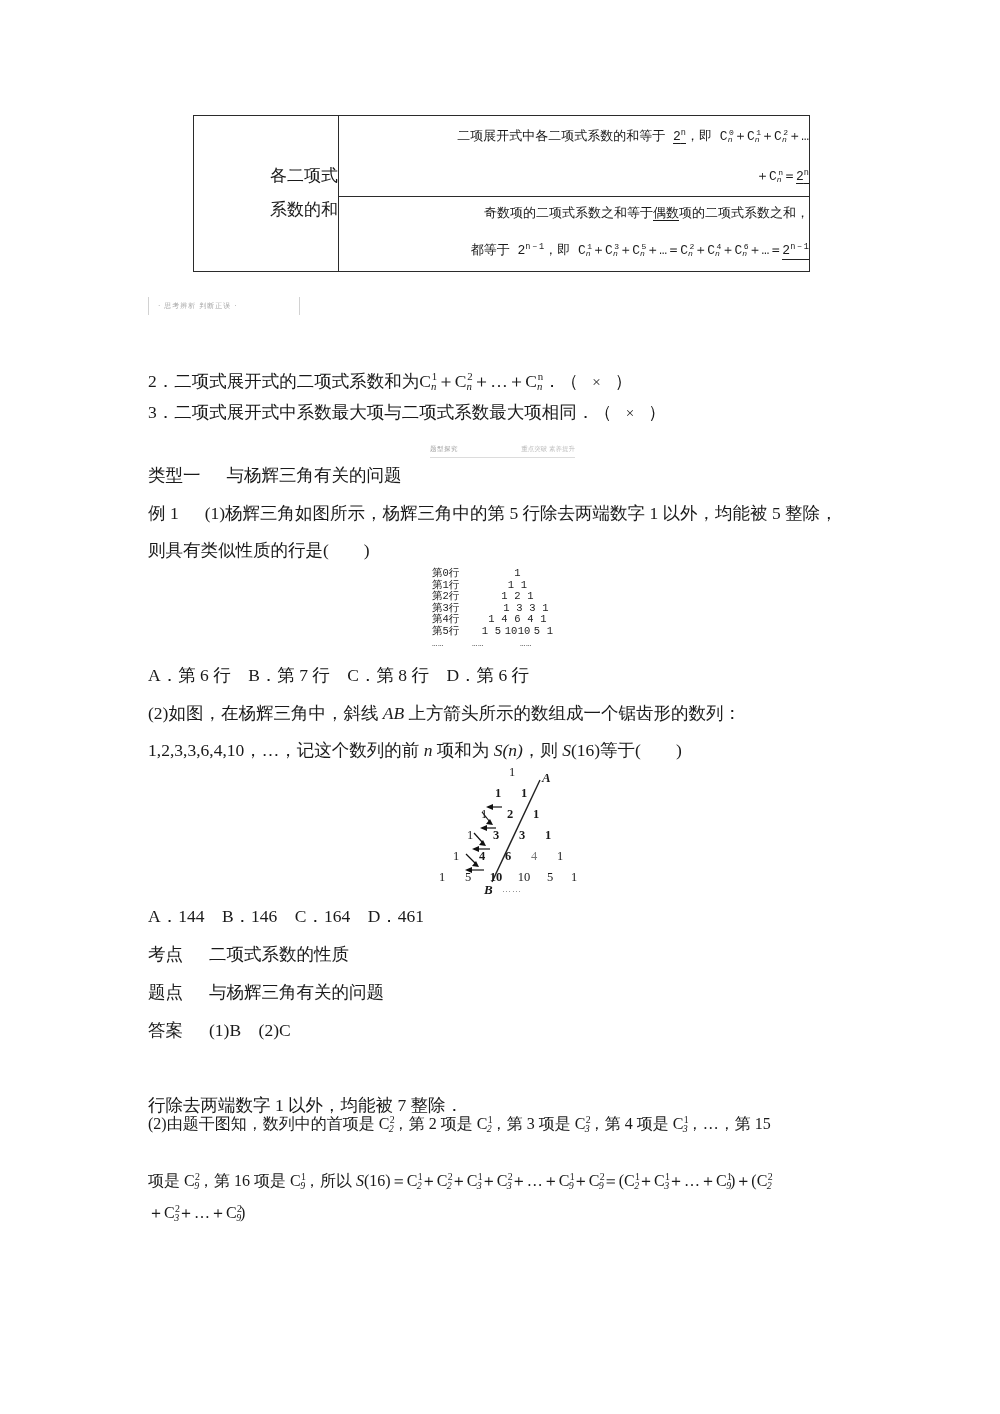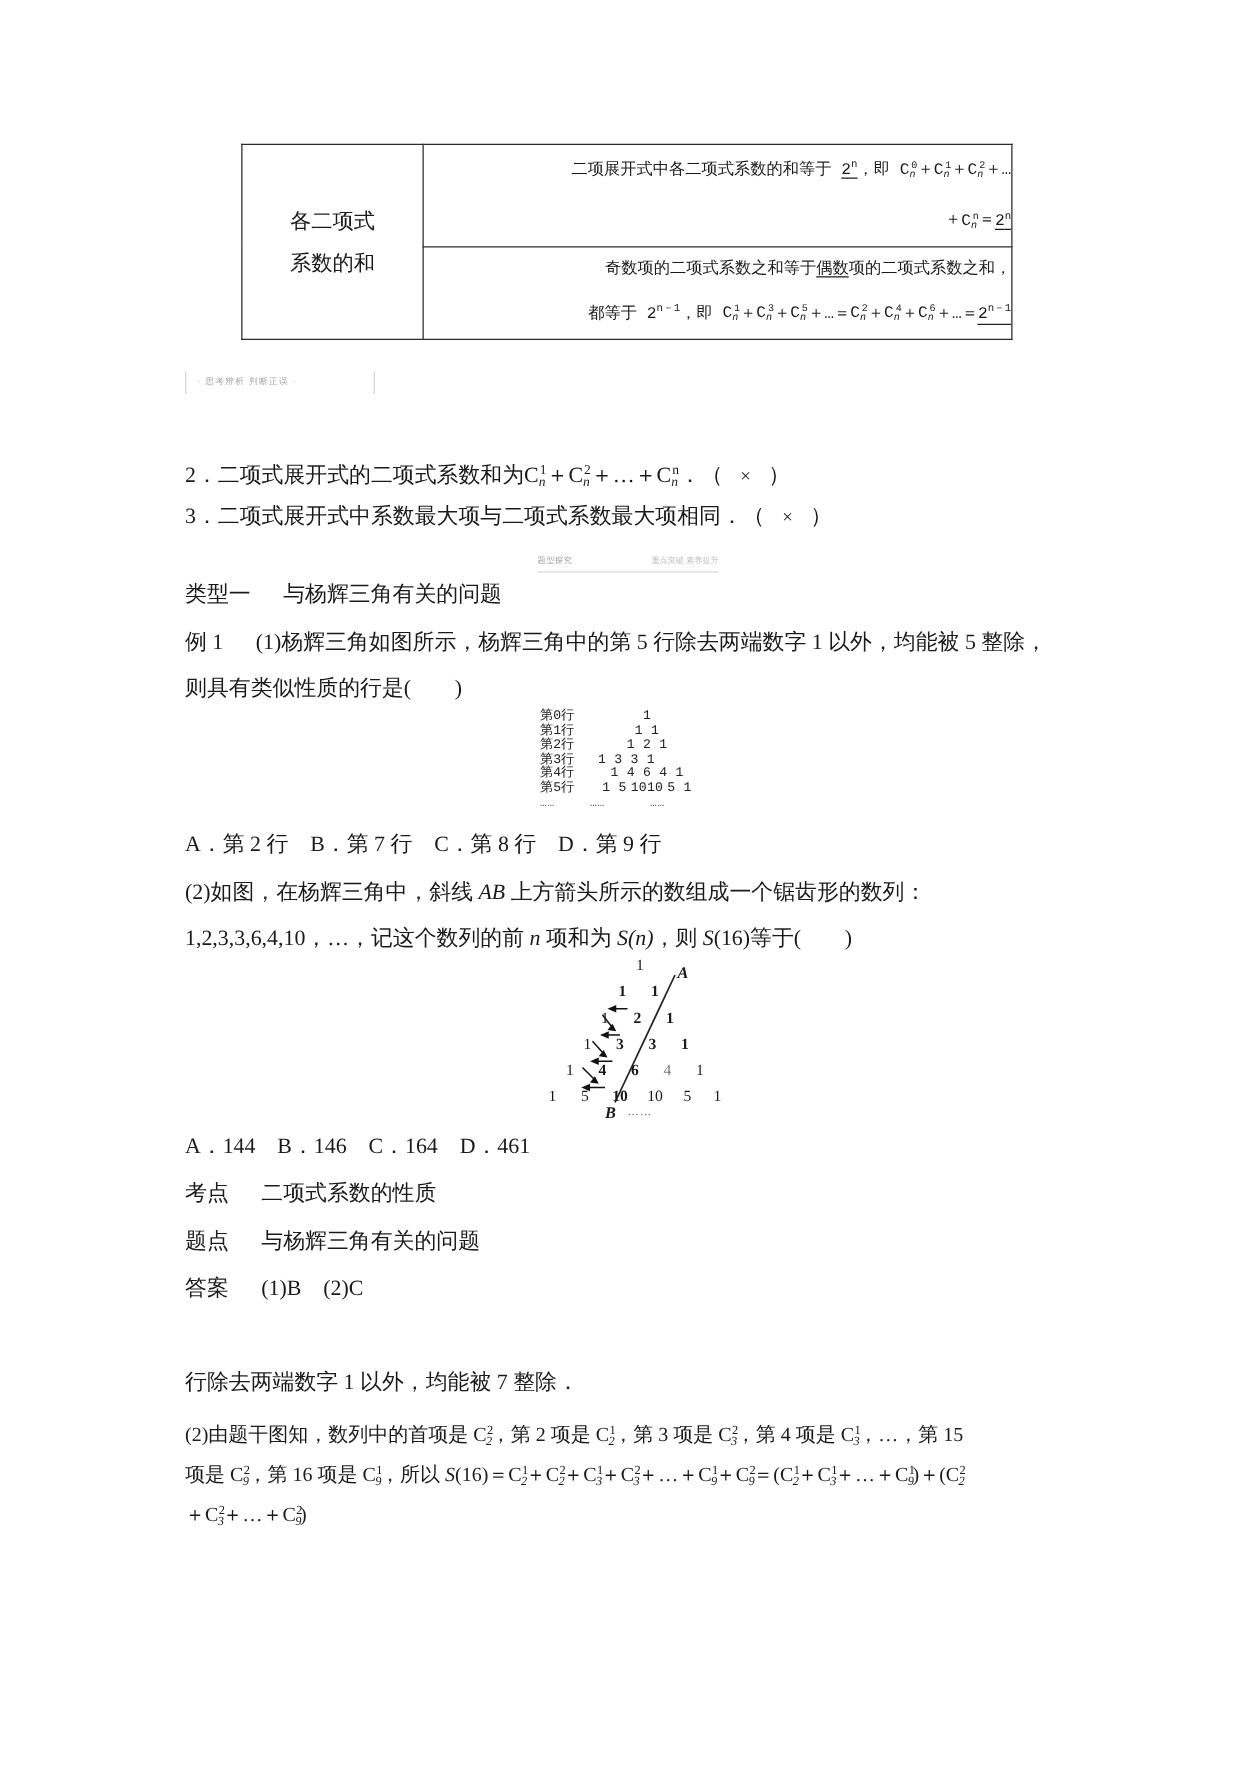--- a/index.html
+++ b/index.html
@@ -23,21 +23,21 @@
   .sum-table td{
     border:1.2px solid #2b2b2b;
     vertical-align:middle;
     padding:0;
   }
   .tcell-label{
     width:144px;text-align:center;
     font-size:17px;line-height:34px;
     padding:6px 4px;
   }
-  .tcell-label div{white-space:nowrap;}
+  .tcell-label div{white-space:nowrap;text-align:right;}
   .tcell-body{
     padding:9px 10px 9px 12px;
     font-size:13px;line-height:33px;
     text-align:right;
     font-family:Liberation Mono, monospace;
   }
   .u{ text-decoration:underline; text-underline-offset:3px;}
   .uu{ border-bottom:1.4px solid #222; padding-bottom:1px;}
 
   
@@ -175,34 +175,34 @@
     <div class="row">
       <span class="lab">第0行</span><span class="nums" style="margin-left:39px"><span class="n">1</span></span>
     </div>
     <div class="row">
       <span class="lab">第1行</span><span class="nums" style="margin-left:32.5px"><span class="n">1</span><span class="n">1</span></span>
     </div>
     <div class="row">
       <span class="lab">第2行</span><span class="nums" style="margin-left:26px"><span class="n">1</span><span class="n">2</span><span class="n">1</span></span>
     </div>
     <div class="row">
-      <span class="lab">第3行</span><span class="nums" style="margin-left:3px"><span class="n">1</span><span class="n">3</span><span class="n">3</span><span class="n">1</span></span>
+      <span class="lab">第3行</span><span class="nums" style="margin-left:28px"><span class="n">1</span><span class="n">3</span><span class="n">3</span><span class="n">1</span></span>
     </div>
     <div class="row">
       <span class="lab">第4行</span><span class="nums" style="margin-left:13px"><span class="n">1</span><span class="n">4</span><span class="n">6</span><span class="n">4</span><span class="n">1</span></span>
     </div>
     <div class="row">
       <span class="lab">第5行</span><span class="nums" style="margin-left:6.5px"><span class="n">1</span><span class="n">5</span><span class="n">10</span><span class="n">10</span><span class="n">5</span><span class="n">1</span></span>
     </div>
     <div class="row">
       <span class="dots" style="display:inline-block;width:40px">……</span><span class="dots" style="display:inline-block;width:48px">……</span><span class="dots">……</span>
     </div>
   </div>
 
-  <div class="tline" style="top:665px">A．第 2 行　B．第 7 行　C．第 8 行　D．第 9 行</div>
+  <div class="tline" style="top:665px">A．第 6 行　B．第 7 行　C．第 8 行　D．第 6 行</div>
 
   <div class="tline" style="top:703px">
     <span>(2)如图，在杨辉三角中，斜线 </span><span class="it">AB</span><span> 上方箭头所示的数组成一个锯齿形的数列：</span>
   </div>
   <div class="tline" style="top:740px">
     <span>1,2,3,3,6,4,10，…，记这个数列的前 </span><span class="it">n</span><span> 项和为 </span><span class="it">S</span><span class="it">(n)</span><span>，则 </span><span class="it">S</span><span>(16)</span><span>等于(　　)</span>
   </div>
 
   <div class="fig2">
     <svg width="176" height="134">
@@ -264,21 +264,21 @@
     <span>考点</span><span class="sp2"></span><span>二项式系数的性质</span>
   </div>
   <div class="tline" style="top:982px">
     <span>题点</span><span class="sp2"></span><span>与杨辉三角有关的问题</span>
   </div>
   <div class="tline" style="top:1020px">
     <span>答案</span><span class="sp2"></span><span>(1)B　(2)C</span>
   </div>
   <div class="tline" style="top:1095px">行除去两端数字 1 以外，均能被 7 整除．</div>
 
-  <div class="tline small" style="top:1135px">
+  <div class="tline small" style="top:1110px">
     (2)由题干图知，数列中的首项是 <span class="comb sp"><span class="base">C</span><sub>2</sub><sup>2</sup></span>，第 2 项是 <span class="comb sp"><span class="base">C</span><sub>2</sub><sup>1</sup></span>，第 3 项是 <span class="comb sp"><span class="base">C</span><sub>3</sub><sup>2</sup></span>，第 4 项是 <span class="comb sp"><span class="base">C</span><sub>3</sub><sup>1</sup></span>，…，第 15
   </div>
   <div class="tline small" style="top:1167px">
     项是 <span class="comb sp"><span class="base">C</span><sub>9</sub><sup>2</sup></span>，第 16 项是 <span class="comb sp"><span class="base">C</span><sub>9</sub><sup>1</sup></span>，所以 <span class="it">S</span>(16)＝<span class="comb sp"><span class="base">C</span><sub>2</sub><sup>1</sup></span>＋<span class="comb sp"><span class="base">C</span><sub>2</sub><sup>2</sup></span>＋<span class="comb sp"><span class="base">C</span><sub>3</sub><sup>1</sup></span>＋<span class="comb sp"><span class="base">C</span><sub>3</sub><sup>2</sup></span>＋…＋<span class="comb sp"><span class="base">C</span><sub>9</sub><sup>1</sup></span>＋<span class="comb sp"><span class="base">C</span><sub>9</sub><sup>2</sup></span>＝(<span class="comb sp"><span class="base">C</span><sub>2</sub><sup>1</sup></span>＋<span class="comb sp"><span class="base">C</span><sub>3</sub><sup>1</sup></span>＋…＋<span class="comb sp"><span class="base">C</span><sub>9</sub><sup>1</sup></span>)＋(<span class="comb sp"><span class="base">C</span><sub>2</sub><sup>2</sup></span>
   </div>
   <div class="tline small" style="top:1199px">
     ＋<span class="comb sp"><span class="base">C</span><sub>3</sub><sup>2</sup></span>＋…＋<span class="comb sp"><span class="base">C</span><sub>9</sub><sup>2</sup></span>)
   </div>
 
 </div>

